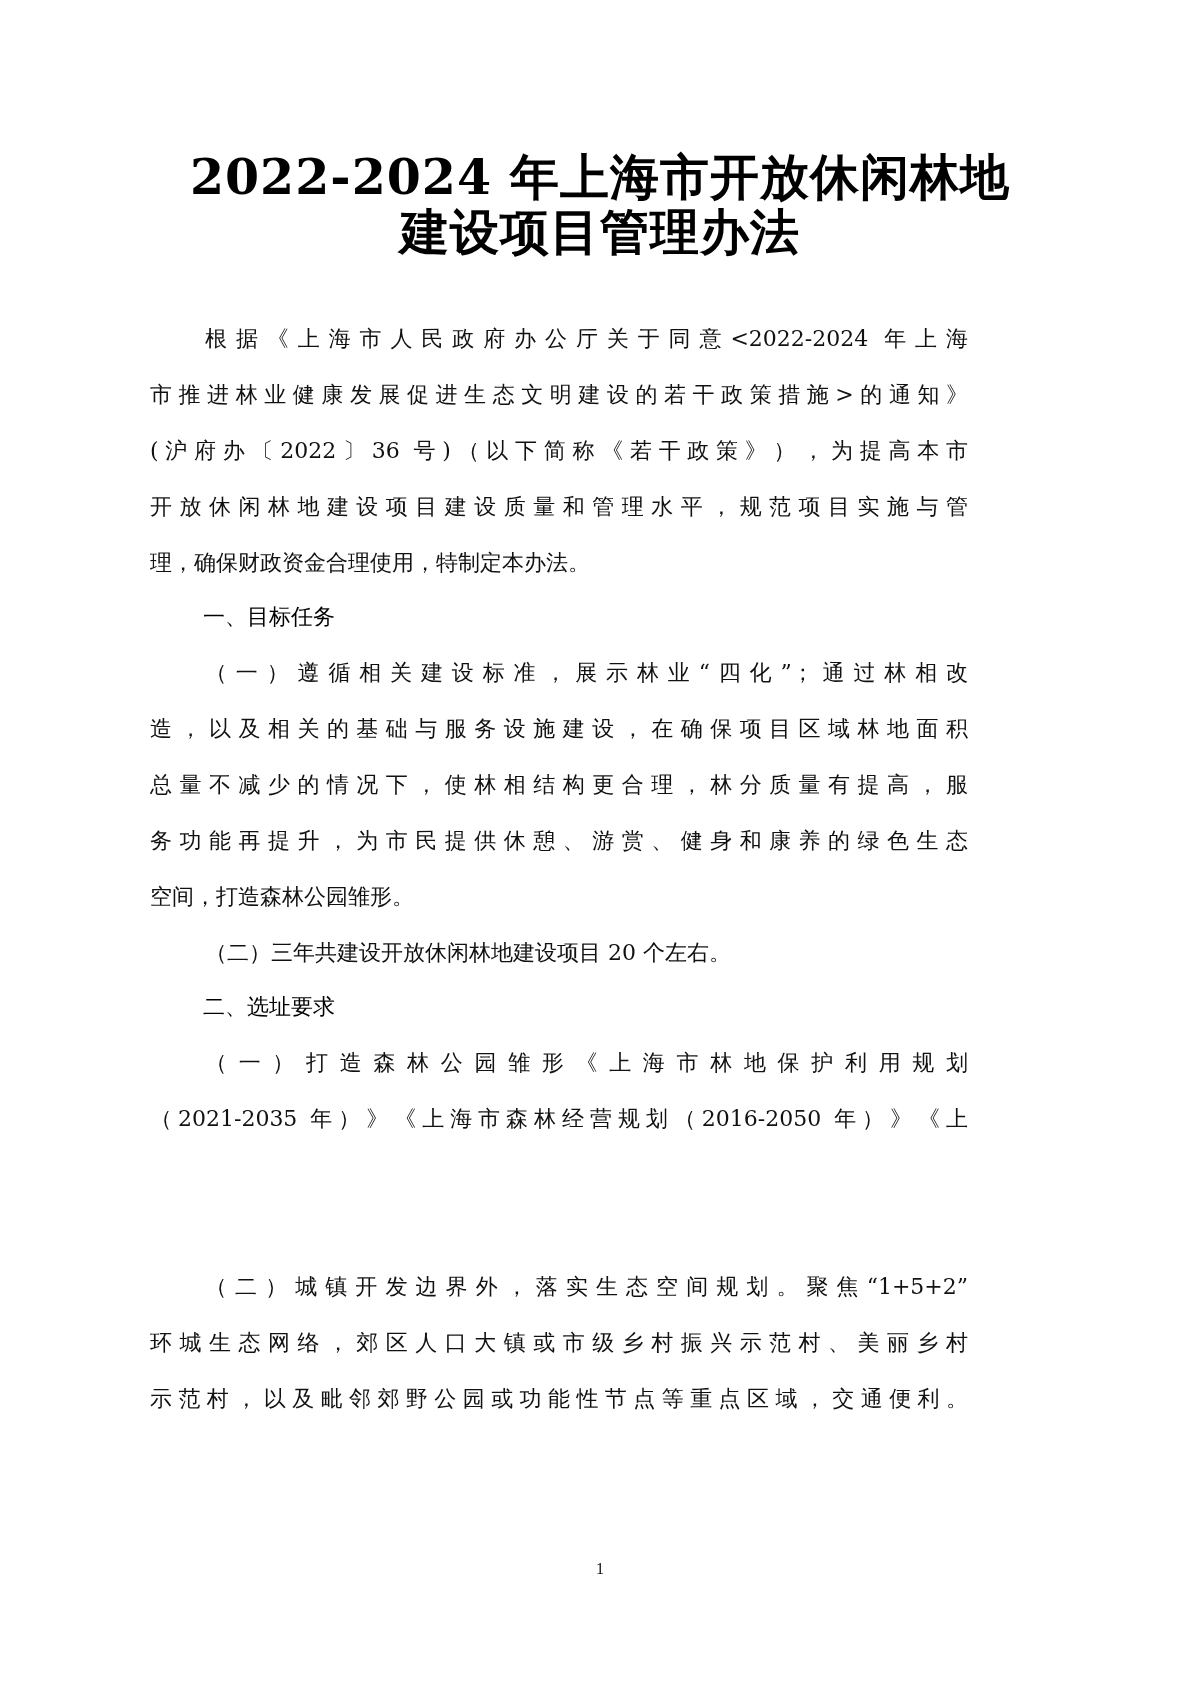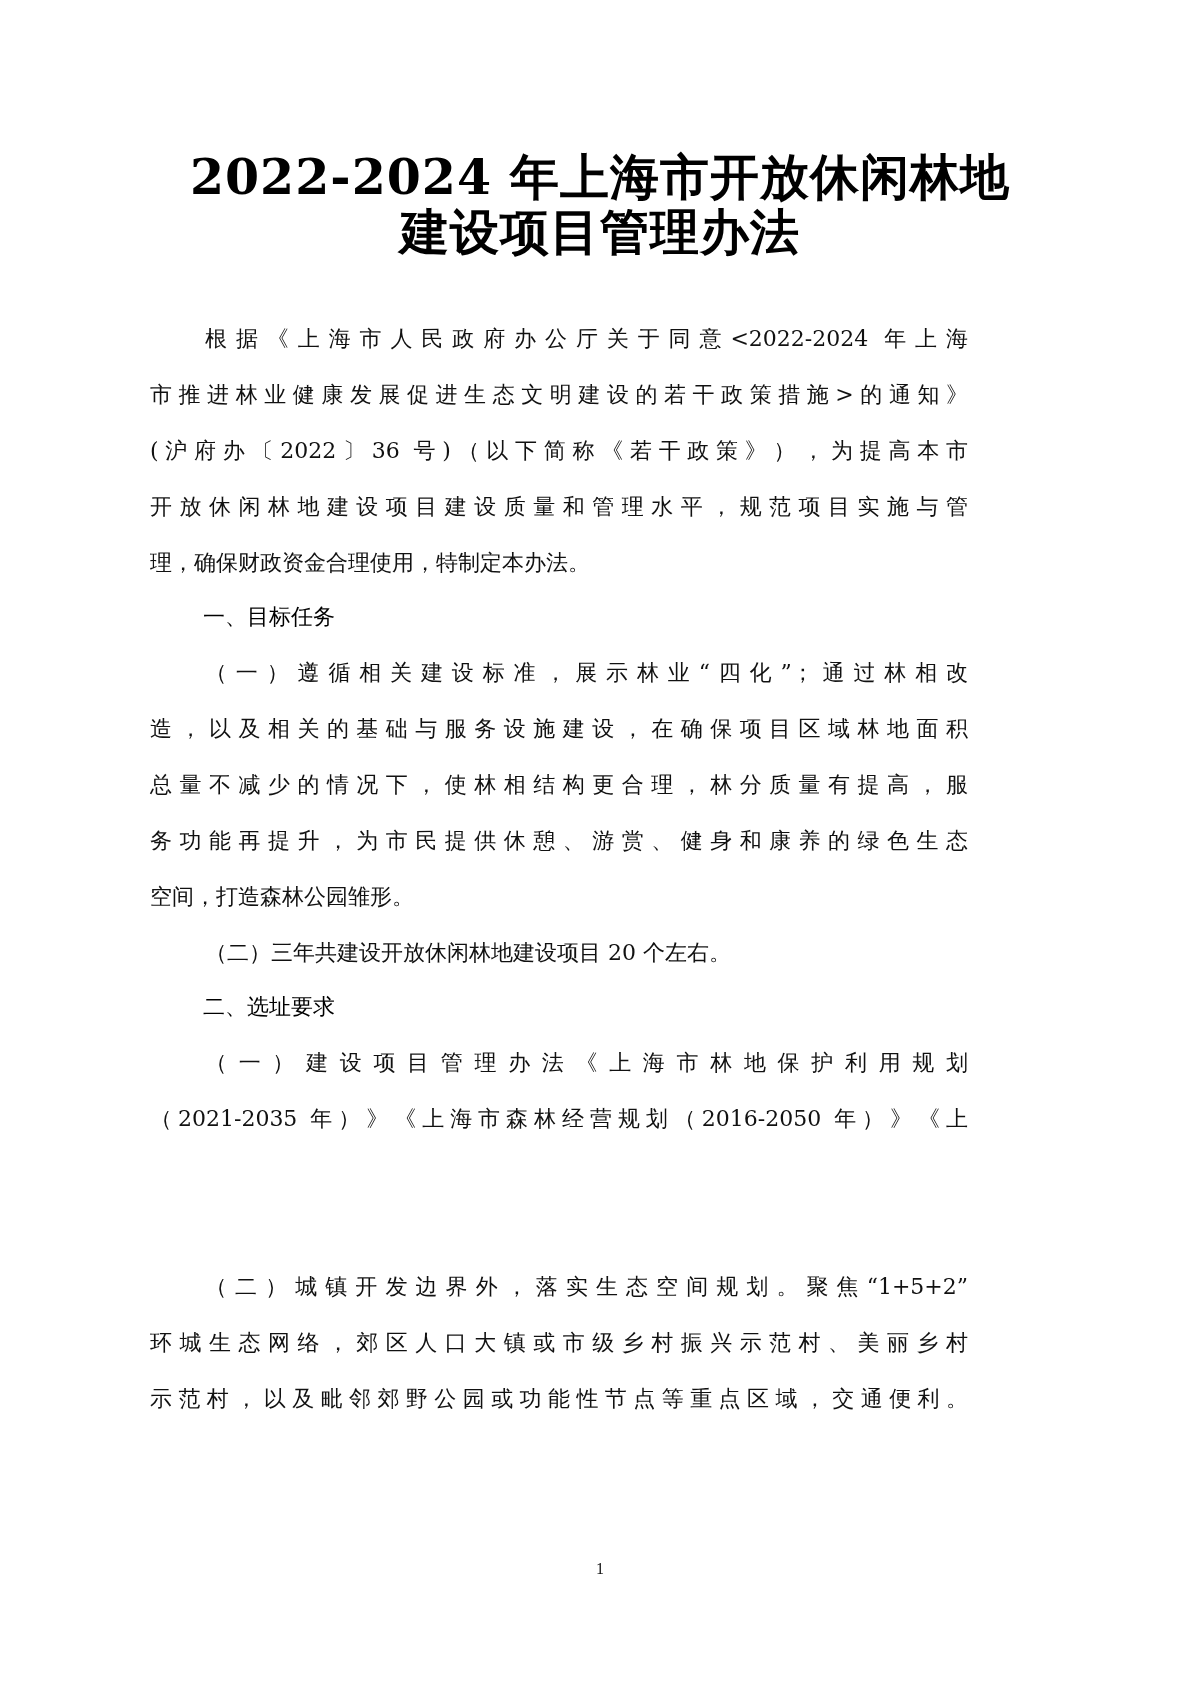--- a/index.html
+++ b/index.html
@@ -35,20 +35,20 @@
 
   <div class="heading" style="top:600px;">一、目标任务</div>
   <div class="line indent" style="top:656px;">（一）遵循相关建设标准，展示林业“四化”；通过林相改</div>
   <div class="line" style="top:712px;">造，以及相关的基础与服务设施建设，在确保项目区域林地面积</div>
   <div class="line" style="top:768px;">总量不减少的情况下，使林相结构更合理，林分质量有提高，服</div>
   <div class="line" style="top:824px;">务功能再提升，为市民提供休憩、游赏、健身和康养的绿色生态</div>
   <div class="line last" style="top:880px;">空间，打造森林公园雏形。</div>
   <div class="line indent last" style="top:936px;">（二）三年共建设开放休闲林地建设项目 20 个左右。</div>
 
   <div class="heading" style="top:990px;">二、选址要求</div>
-  <div class="line indent" style="top:1046px;">（一）建设项目管理办法《上海市林地保护利用规划</div>
+  <div class="line indent" style="top:1046px;">（一）打造森林公园雏形《上海市林地保护利用规划</div>
   <div class="line" style="top:1102px;">（2021-2035 年）》《上海市森林经营规划（2016-2050 年）》《上</div>
   <div class="line indent" style="top:1270px;">（二）城镇开发边界外，落实生态空间规划。聚焦“1+5+2”</div>
   <div class="line" style="top:1326px;">环城生态网络，郊区人口大镇或市级乡村振兴示范村、美丽乡村</div>
   <div class="line" style="top:1382px;">示范村，以及毗邻郊野公园或功能性节点等重点区域，交通便利。</div>
 
   <div class="pagenum">1</div>
 </div>
 
 </body></html>

